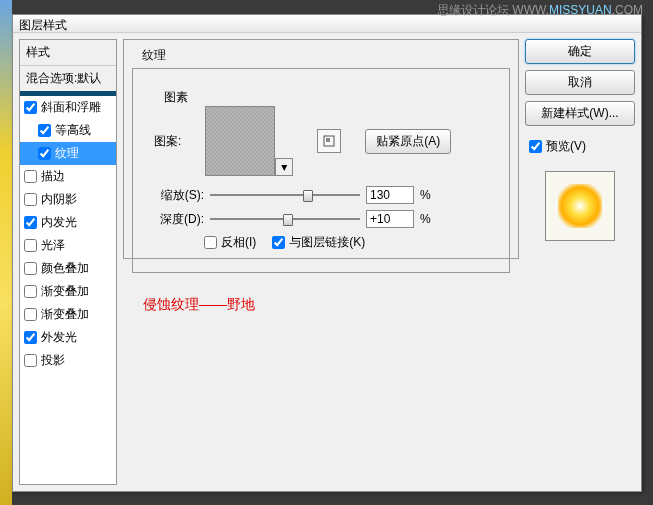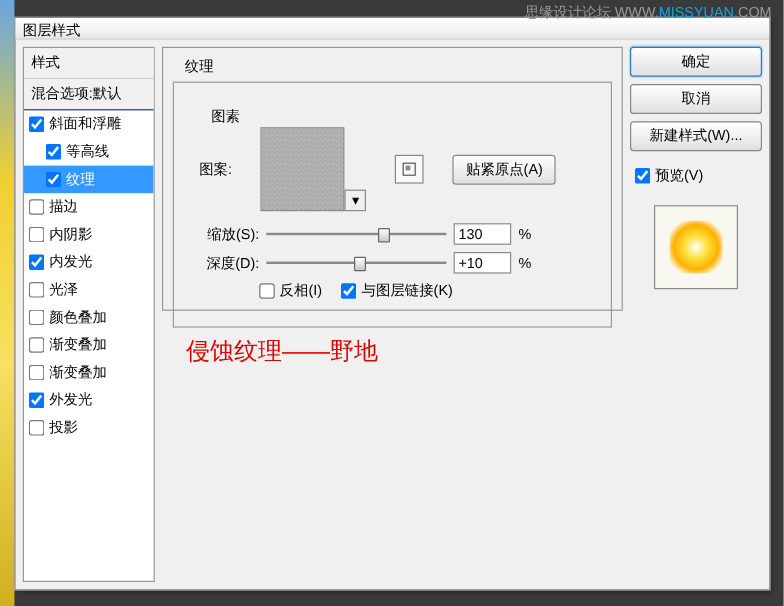--- a/index.html
+++ b/index.html
@@ -2,24 +2,24 @@
 <html><head>
 <meta charset="utf-8">
 <style>
 *{box-sizing:border-box;margin:0;padding:0;font-family:"Microsoft YaHei",SimSun,sans-serif;font-size:12px}
 body{background:#3a3a3a;width:653px;height:505px;overflow:hidden;position:relative}
 .gradient-edge{position:absolute;left:0;top:0;width:12px;height:505px;background:linear-gradient(180deg,#6aa6e0 0%,#f0d030 30%,#f8e060 60%,#d0b020 100%)}
 .watermark{position:absolute;top:2px;right:10px;color:#999;font-size:11px;z-index:100}
 .dialog{position:absolute;left:12px;top:14px;width:630px;height:478px;background:#f0f0f0;border:1px solid #888;box-shadow:2px 2px 4px rgba(0,0,0,0.3)}
 .titlebar{height:18px;background:linear-gradient(#fff,#e8e8e8);border-bottom:1px solid #ccc;padding:2px 6px;font-size:12px}
 .content{display:flex;padding:6px;gap:6px;height:458px}
-.left-panel{width:110px;display:flex;flex-direction:column}
+.left-panel{width:98px;display:flex;flex-direction:column}
 .styles-box{border:1px solid #999;background:#fff;flex:1;display:flex;flex-direction:column}
 .styles-header{padding:4px 6px;border-bottom:1px solid #ccc;background:#f0f0f0}
-.blend-header{padding:4px 6px;border-bottom:1px solid #0c4a6e;background:#f0f0f0}
+.blend-header{padding:4px 6px;border-bottom:5px solid #0c4a6e;background:#f0f0f0}
 .style-list{flex:1;overflow:auto}
 .style-item{padding:3px 4px;display:flex;align-items:center;gap:4px;cursor:pointer}
 .style-item.indent{padding-left:18px}
 .style-item.selected{background:#3399ff;color:#fff}
 .style-item input[type=checkbox]{width:13px;height:13px}
 .middle-panel{flex:1;position:relative}
 .fieldset{border:1px solid #999;padding:8px;margin-bottom:6px}
 .fieldset-title{background:#f0f0f0;padding:0 4px;margin-left:6px;margin-top:-14px;display:inline-block;position:relative}
 .inner-fieldset{border:1px solid #999;padding:21px;margin-top:4px}
 .pattern-row{display:flex;align-items:center;gap:24px;margin-bottom:10px}
@@ -29,36 +29,36 @@
 .small-icon-btn{width:24px;height:24px;border:1px solid #888;background:#f8f8f8;cursor:pointer;display:inline-flex;align-items:center;justify-content:center}
 .btn{border:1px solid #888;background:linear-gradient(#fff,#e0e0e0);padding:3px 10px;border-radius:3px;cursor:pointer;min-width:80px;text-align:center}
 .slider-row{display:flex;align-items:center;gap:6px;margin-bottom:6px}
 .slider-label{width:50px;text-align:right}
 .slider-track{width:150px;height:14px;position:relative}
 .slider-track .track{position:absolute;top:6px;left:0;right:0;height:2px;background:#888}
 .slider-thumb{position:absolute;top:2px;width:10px;height:12px;background:linear-gradient(#fff,#ccc);border:1px solid #666;border-radius:1px;transform:translateX(-5px)}
 .num-input{width:48px;height:18px;border:1px solid #888;background:#fff;padding:1px 3px;text-align:left}
 .check-row{display:flex;align-items:center;gap:16px;margin-top:6px;margin-left:50px}
 .check-row label{display:flex;align-items:center;gap:4px}
-.red-note{color:#d00;font-size:20px;margin-top:20px;margin-left:20px}
+.red-note{color:#d00;font-size:14px;margin-top:37px;margin-left:20px}
 .right-panel{width:110px;display:flex;flex-direction:column;gap:6px;align-items:stretch}
 .right-panel .btn{width:100%}
 .btn.primary{border:1px solid #2a7ab0;box-shadow:0 0 2px #5ab0ff}
 .preview-check{display:flex;align-items:center;gap:4px;margin-top:6px;padding-left:4px}
 .preview-swatch{width:70px;height:70px;border:1px solid #888;background:#f8f8f0;margin:10px auto 0;display:flex;align-items:center;justify-content:center;position:relative}
 .preview-swatch .glow{width:44px;height:44px;background:radial-gradient(circle,#fff 0%,#ffe040 30%,#ffb000 60%,rgba(255,176,0,0) 80%);border-radius:4px}
 </style>
 </head>
 <body>
 
 <div class="gradient-edge"></div>
 
 <div class="watermark">
   <span>思缘设计论坛</span>
-  <span>WWW.</span><span style="color:#0ea5e9">MISSYUAN</span><span>.COM</span>
+  <span>WWW.</span><span style="color:#7dd3fc">MISSYUAN</span><span>.COM</span>
 </div>
 
 <div class="dialog">
   <div class="titlebar">
     <span>图层样式</span>
   </div>
   <div class="content">
 
     <div class="left-panel">
       <div class="styles-box">

